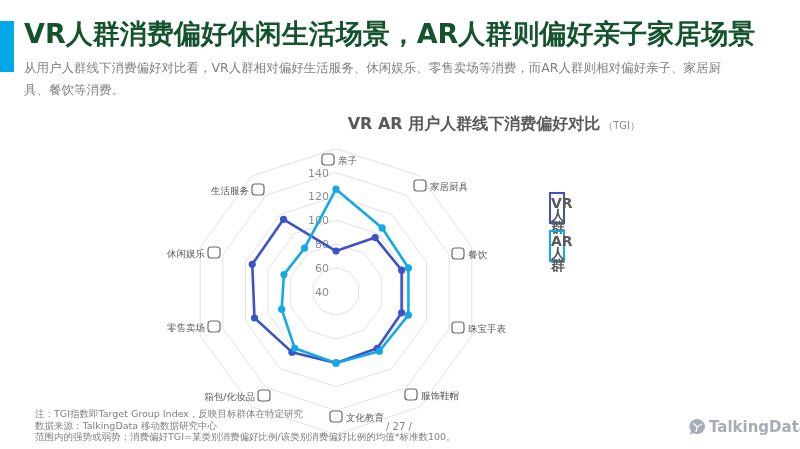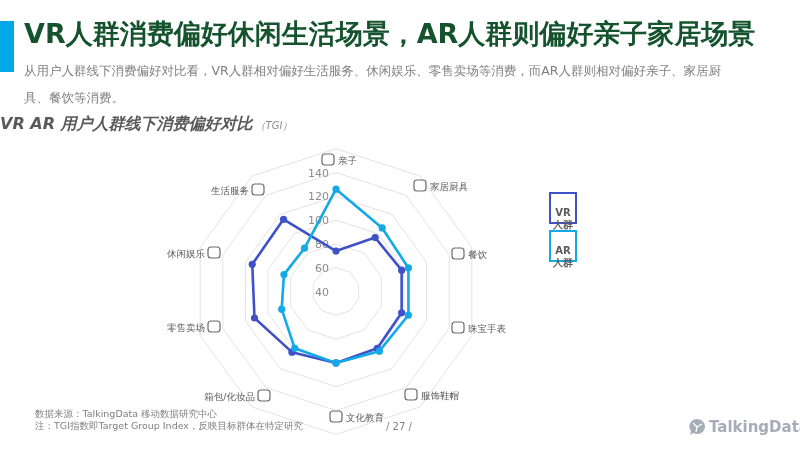--- a/index.html
+++ b/index.html
@@ -1,28 +1,28 @@
 <!DOCTYPE html>
 <html><head>
 <meta charset="utf-8">
 <style>
   html, body { margin:0; padding:0; }
   body { width:800px; height:449px; background:#ffffff; position:relative; overflow:hidden;
          font-family:"DejaVu Sans","Liberation Sans",sans-serif; color:#595959; }
   .accent-bar { position:absolute; left:0; top:21px; width:14px; height:51px; background:#00a8e8; }
   .page-title { position:absolute; left:24px; top:16px; font-size:27px; font-weight:bold; color:#14532d;
                 letter-spacing:0px; white-space:nowrap; }
-  .subtitle { position:absolute; left:24px; top:57px; width:700px; font-size:12.5px; line-height:27px; color:#7f7f7f; }
-  .chart-title { position:absolute; left:0; width:640px; top:114px; text-align:left; font-size:16px; font-weight:bold; color:#595959; padding-left:0px;font-style:italic;}
+  .subtitle { position:absolute; left:24px; top:57px; width:700px; font-size:12.5px; line-height:22px; color:#7f7f7f; }
+  .chart-title { position:absolute; left:0; width:640px; top:114px; text-align:right; font-size:16px; font-weight:bold; color:#595959; padding-left:0px;}
   .chart-title .unit { font-size:10px; font-weight:normal; color:#8c8c8c; margin-left:3px; }
   svg.radar { position:absolute; left:0; top:0; }
   .axis-label { font-size:9.5px; fill:#595959; }
   .tick-label { font-size:11px; fill:#8c8c8c; }
-  .legend-box { position:absolute; left:549px; width:28px; height:32px; border:2px solid; box-sizing:border-box;
-                font-size:10px; font-weight:bold; color:#595959; text-align:center; line-height:12px; padding-top:13px; }
+  .legend-box { position:absolute; left:549px; width:16px; height:32px; border:2px solid; box-sizing:border-box;
+                font-size:14px; font-weight:bold; color:#595959; text-align:center; line-height:12px; padding-top:3px; }
   .footer { position:absolute; left:35px; top:408px; font-size:9.5px; line-height:11.5px; color:#7f7f7f; white-space:nowrap; }
   .page-num { position:absolute; left:386px; top:421px; font-size:10px; color:#7f7f7f; }
   .logo { position:absolute; left:688px; top:418px; font-size:15px; font-weight:bold; color:#a6adb8; display:flex; align-items:center; gap:3px; }
 </style>
 </head>
 <body>
 
 <div class="accent-bar"></div>
 <div class="page-title">VR人群消费偏好休闲生活场景，AR人群则偏好亲子家居场景</div>
 <div class="subtitle">从用户人群线下消费偏好对比看，VR人群相对偏好生活服务、休闲娱乐、零售卖场等消费，而AR人群则相对偏好亲子、家居厨具、餐饮等消费。</div>
@@ -111,22 +111,23 @@
 <div class="legend-box" style="top: 192px; border-color: rgb(63, 81, 199);" id="legend-vr">
   <div>VR</div>
   <div>人群</div>
 </div>
 <div class="legend-box" style="top: 230px; border-color: rgb(18, 169, 230);" id="legend-ar">
   <div>AR</div>
   <div>人群</div>
 </div>
 
 <div class="footer">
+  <div>注：TGI指数即Target Group Index，反映目标群体在特定研究</div>
   <div>数据来源：TalkingData 移动数据研究中心</div>
-  <div>注：TGI指数即Target Group Index，反映目标群体在特定研究</div>
+  <div>范围内的强势或弱势；消费偏好TGI=某类别消费偏好比例/该类别消费偏好比例的均值*标准数100。</div>
 </div>
 <div class="page-num">/  27  /</div>
 <div class="logo">
   <svg width="18" height="18" viewBox="0 0 18 18">
     <path d="M9 1 A8 7.5 0 1 1 5 15 L2 17 L3 13 A8 7.5 0 0 1 9 1 Z" fill="#a6adb8"></path>
     <path d="M5 5 L9 9 L14 6 M9 9 L8 14" stroke="#fff" stroke-width="1.3" fill="none"></path>
   </svg>
   <span>TalkingData</span>
 </div>
 

